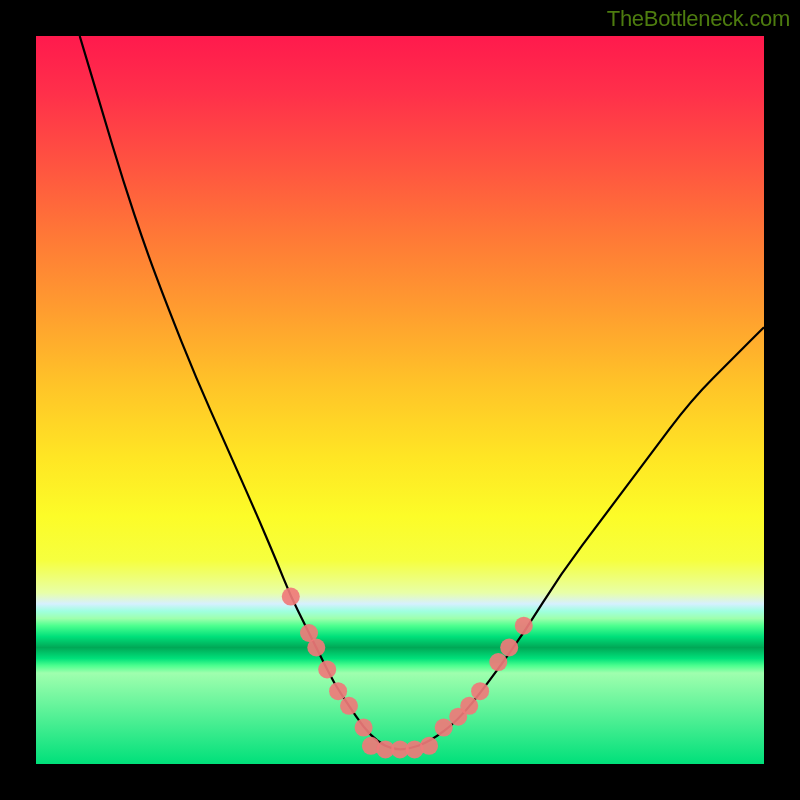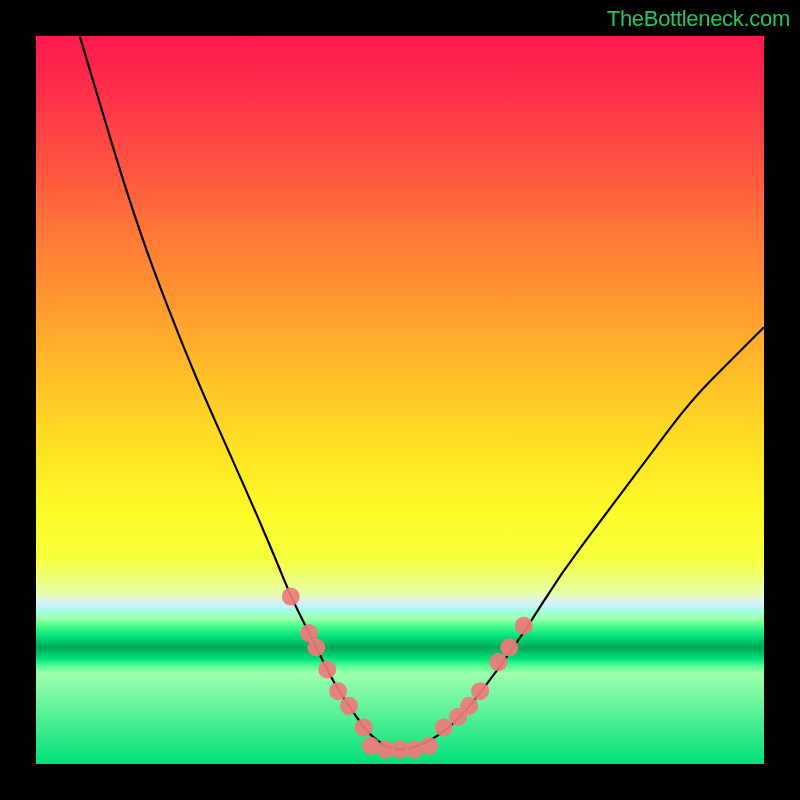--- a/index.html
+++ b/index.html
@@ -48,21 +48,21 @@
   svg.curves {
     position: absolute;
     inset: 0;
   }
   .attribution {
     position: absolute;
     top: 6px;
     right: 10px;
     font-family: Arial, Helvetica, sans-serif;
     font-size: 22px;
-    color: #22c55e;
+    color: #4d7c0f;
     font-weight: 500;
     letter-spacing: -0.3px;
   }
 </style>
 </head>
 <body>
 
 <div class="frame">
   <div class="plot-area">
     <div class="grad"></div>

